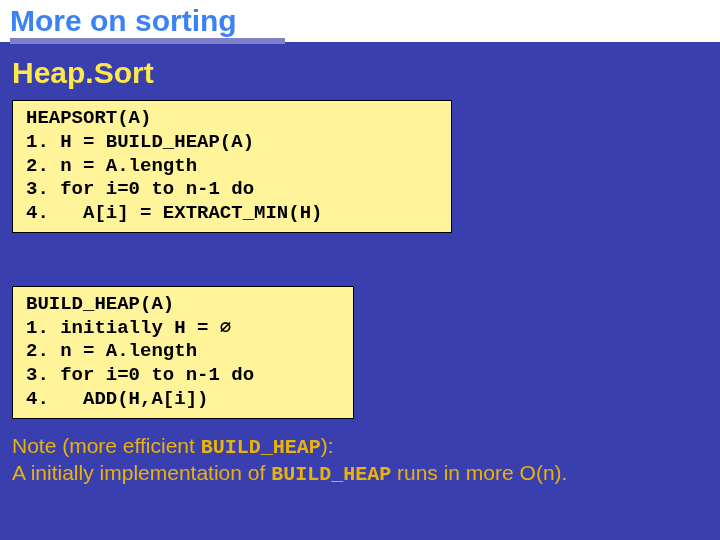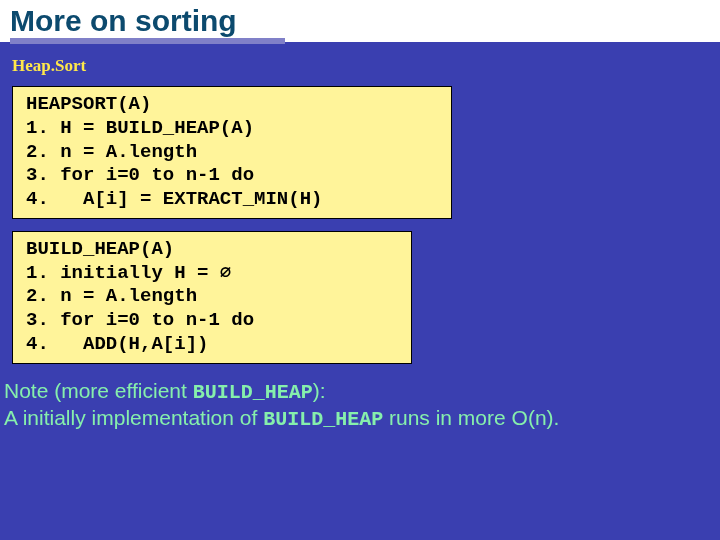--- a/index.html
+++ b/index.html
@@ -10,35 +10,35 @@
     font-family: Arial, Helvetica, sans-serif;
     overflow: hidden;
   }
   .title-bar {
     background: #ffffff;
     padding: 4px 10px 4px 10px;
   }
   .title {
     font-size: 30px;
     font-weight: bold;
-    color: #0c4a6e;
+    color: #3b82f6;
     display: inline-block;
   }
   .title-underline {
     height: 6px;
     background: #8080c8;
     width: 275px;
     margin-top: -4px;
     margin-left: 10px;
     margin-bottom: 2px;
   }
   .subtitle {
     color: #ffe84a;
-    font-family: Liberation Serif, serif;
-    font-size: 17px;
+    font-family: Liberation Sans, sans-serif;
+    font-size: 30px;
     font-weight: bold;
     padding: 10px 26px 10px 12px;
   }
   .content {
     padding: 0 12px;
   }
   .codebox {
     background: #fff49a;
     border: 1px solid #000;
     font-family: "Courier New", Courier, monospace;
@@ -52,30 +52,31 @@
   .box-top {
     width: 440px;
     margin-bottom: 12px;
   }
   .row {
     display: flex;
     gap: 14px;
     margin-bottom: 14px;
   }
   .box-left {
-    width: 400px;
+    width: 342px;
+    margin-top: 41px;
   }
   .box-right {
     width: 338px;
   }
   .note {
-    color: #86efac;
+    color: #eab308;
     font-family: "Comic Sans MS", cursive, sans-serif;
     font-size: 21px;
-    padding: 0 4px;
+    padding: 0 12px;
     line-height: 1.25;
   }
   .mono {
     font-family: "Courier New", Courier, monospace;
     font-weight: bold;
     font-size: 20px;
   }
 </style>
 </head>
 <body>

